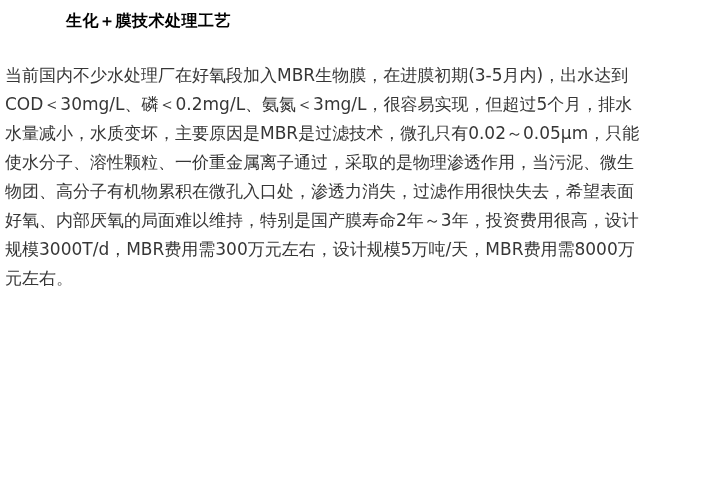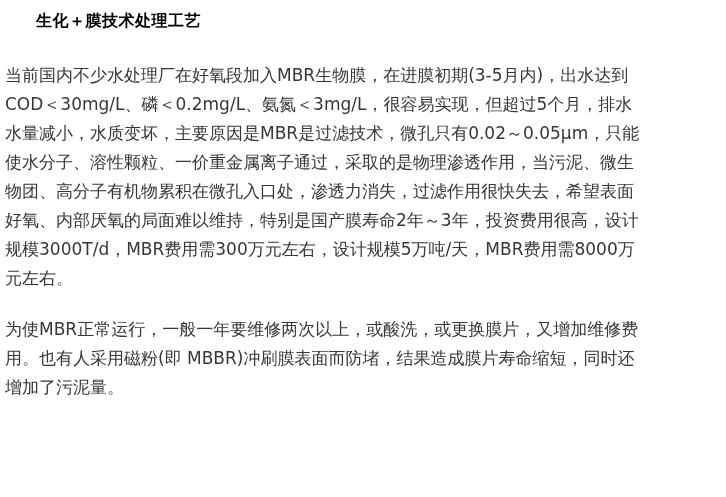--- a/index.html
+++ b/index.html
@@ -14,21 +14,21 @@
     font-family: "DejaVu Sans", "Liberation Sans", sans-serif;
   }
   .doc {
     padding: 10px 6px 0 5px;
     box-sizing: border-box;
   }
   .title {
     font-size: 16px;
     font-weight: bold;
     color: #000000;
-    margin: 0 0 30px 31px;
+    margin: 0 0 30px 61px;
     line-height: 21px;
     letter-spacing: 0.5px;
   }
   .para {
     font-size: 17px;
     line-height: 29px;
     color: #363636;
     margin: 0 0 22px 0;
     white-space: pre-line;
     text-align: left;
@@ -41,17 +41,14 @@
   <h1 class="title" style="color: rgb(0, 0, 0);">生化＋膜技术处理工艺</h1>
   <div>
       <div class="para" style="color: rgb(54, 54, 54);">当前国内不少水处理厂在好氧段加入MBR生物膜，在进膜初期(3-5月内)，出水达到
 COD＜30mg/L、磷＜0.2mg/L、氨氮＜3mg/L，很容易实现，但超过5个月，排水
 水量减小，水质变坏，主要原因是MBR是过滤技术，微孔只有0.02～0.05μm，只能
 使水分子、溶性颗粒、一价重金属离子通过，采取的是物理渗透作用，当污泥、微生
 物团、高分子有机物累积在微孔入口处，渗透力消失，过滤作用很快失去，希望表面
 好氧、内部厌氧的局面难以维持，特别是国产膜寿命2年～3年，投资费用很高，设计
 规模3000T/d，MBR费用需300万元左右，设计规模5万吨/天，MBR费用需8000万
 元左右。</div>
-      <div class="para" style="color: rgb(54, 54, 54);">为使MBR正常运行，一般一年要维修两次以上，或酸洗，或更换膜片，又增加维修费
-用。也有人采用磁粉(即 MBBR)冲刷膜表面而防堵，结果造成膜片寿命缩短，同时还
-增加了污泥量。</div>
     </div>
 </div>
 
 </body></html>

